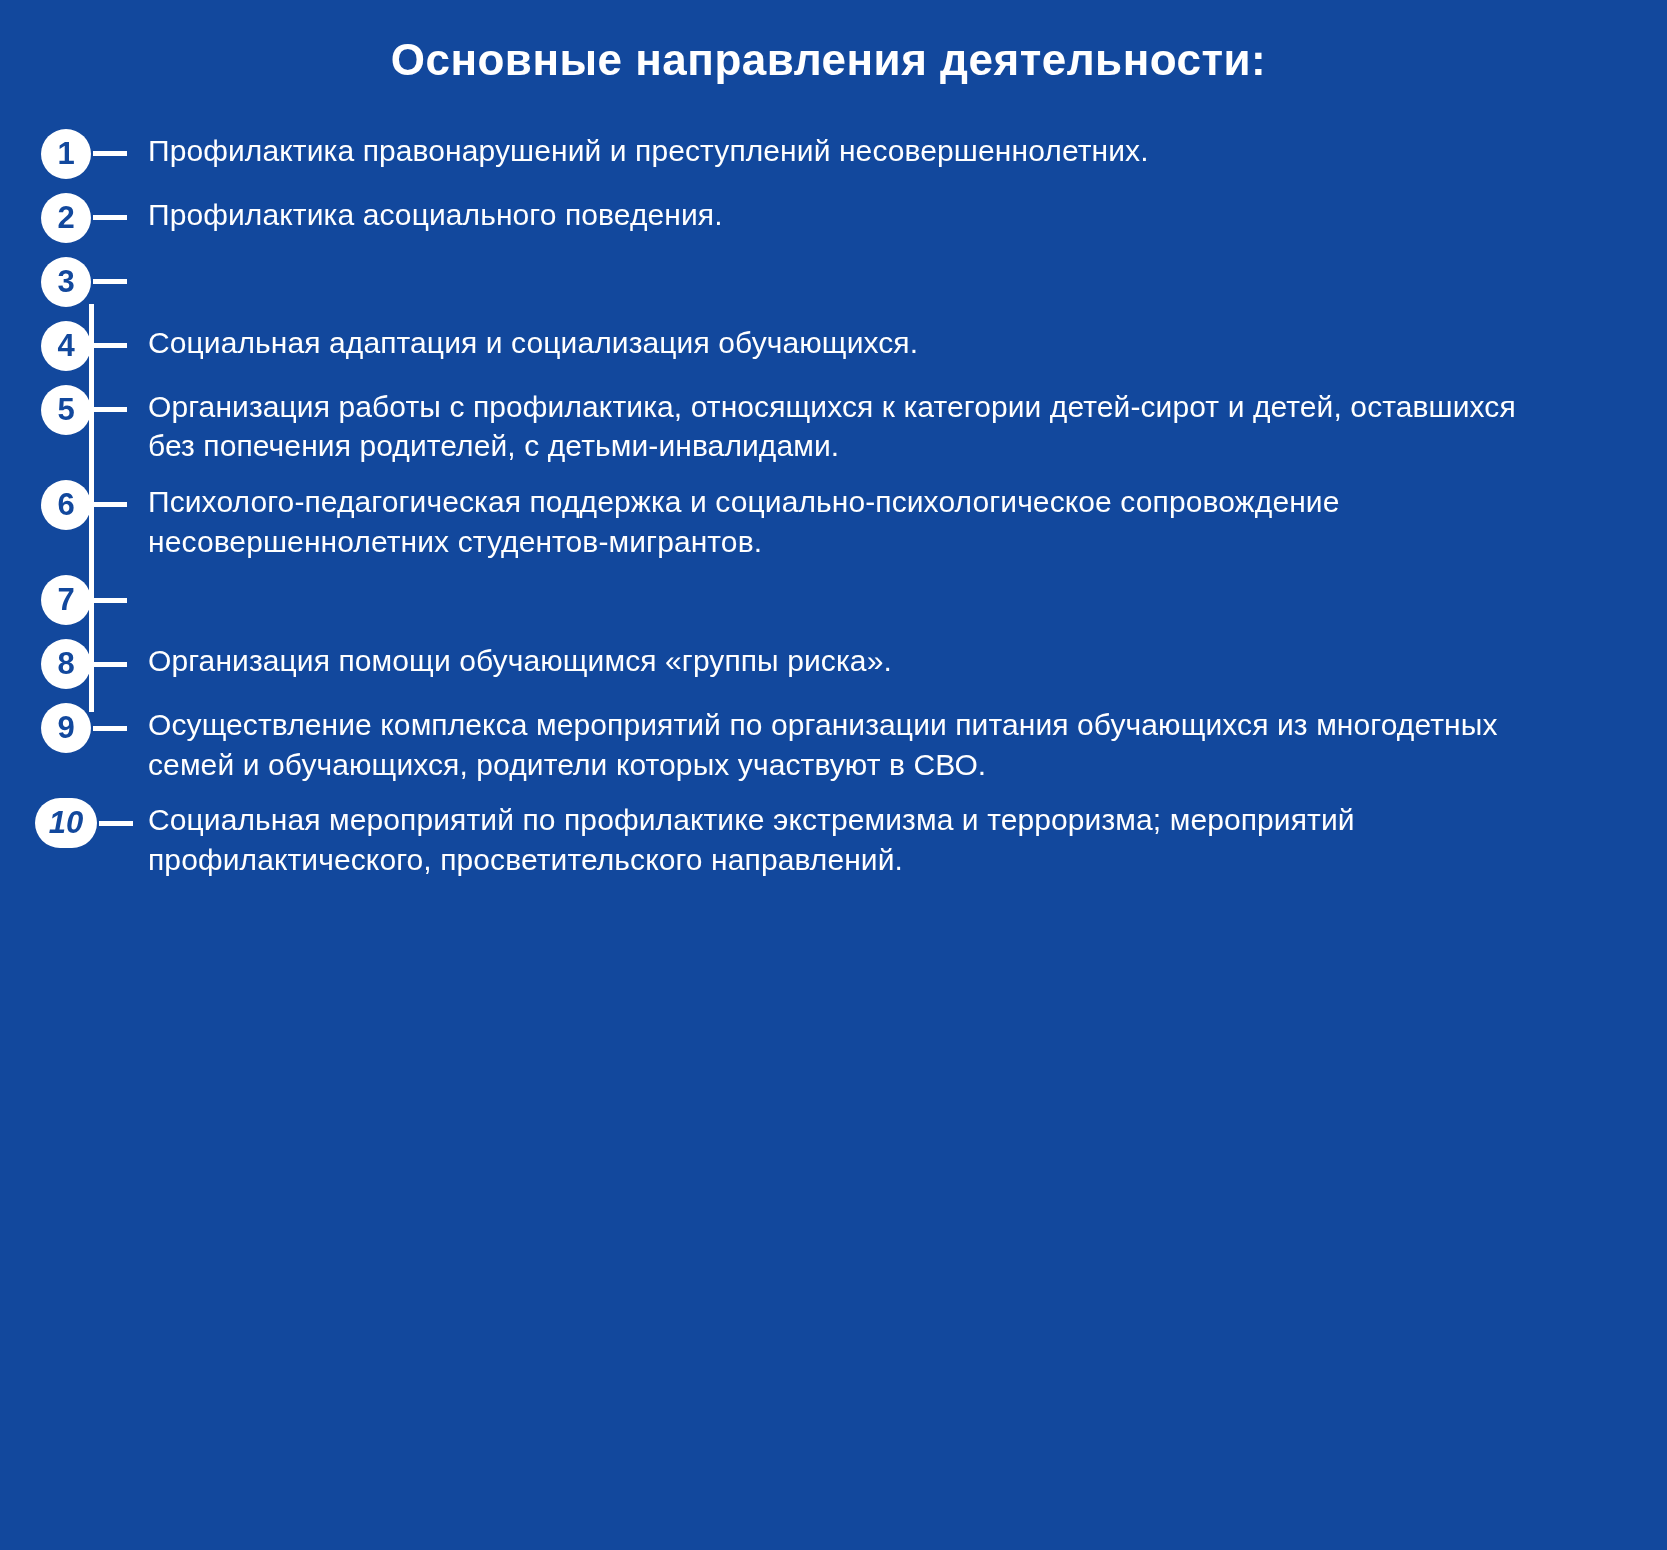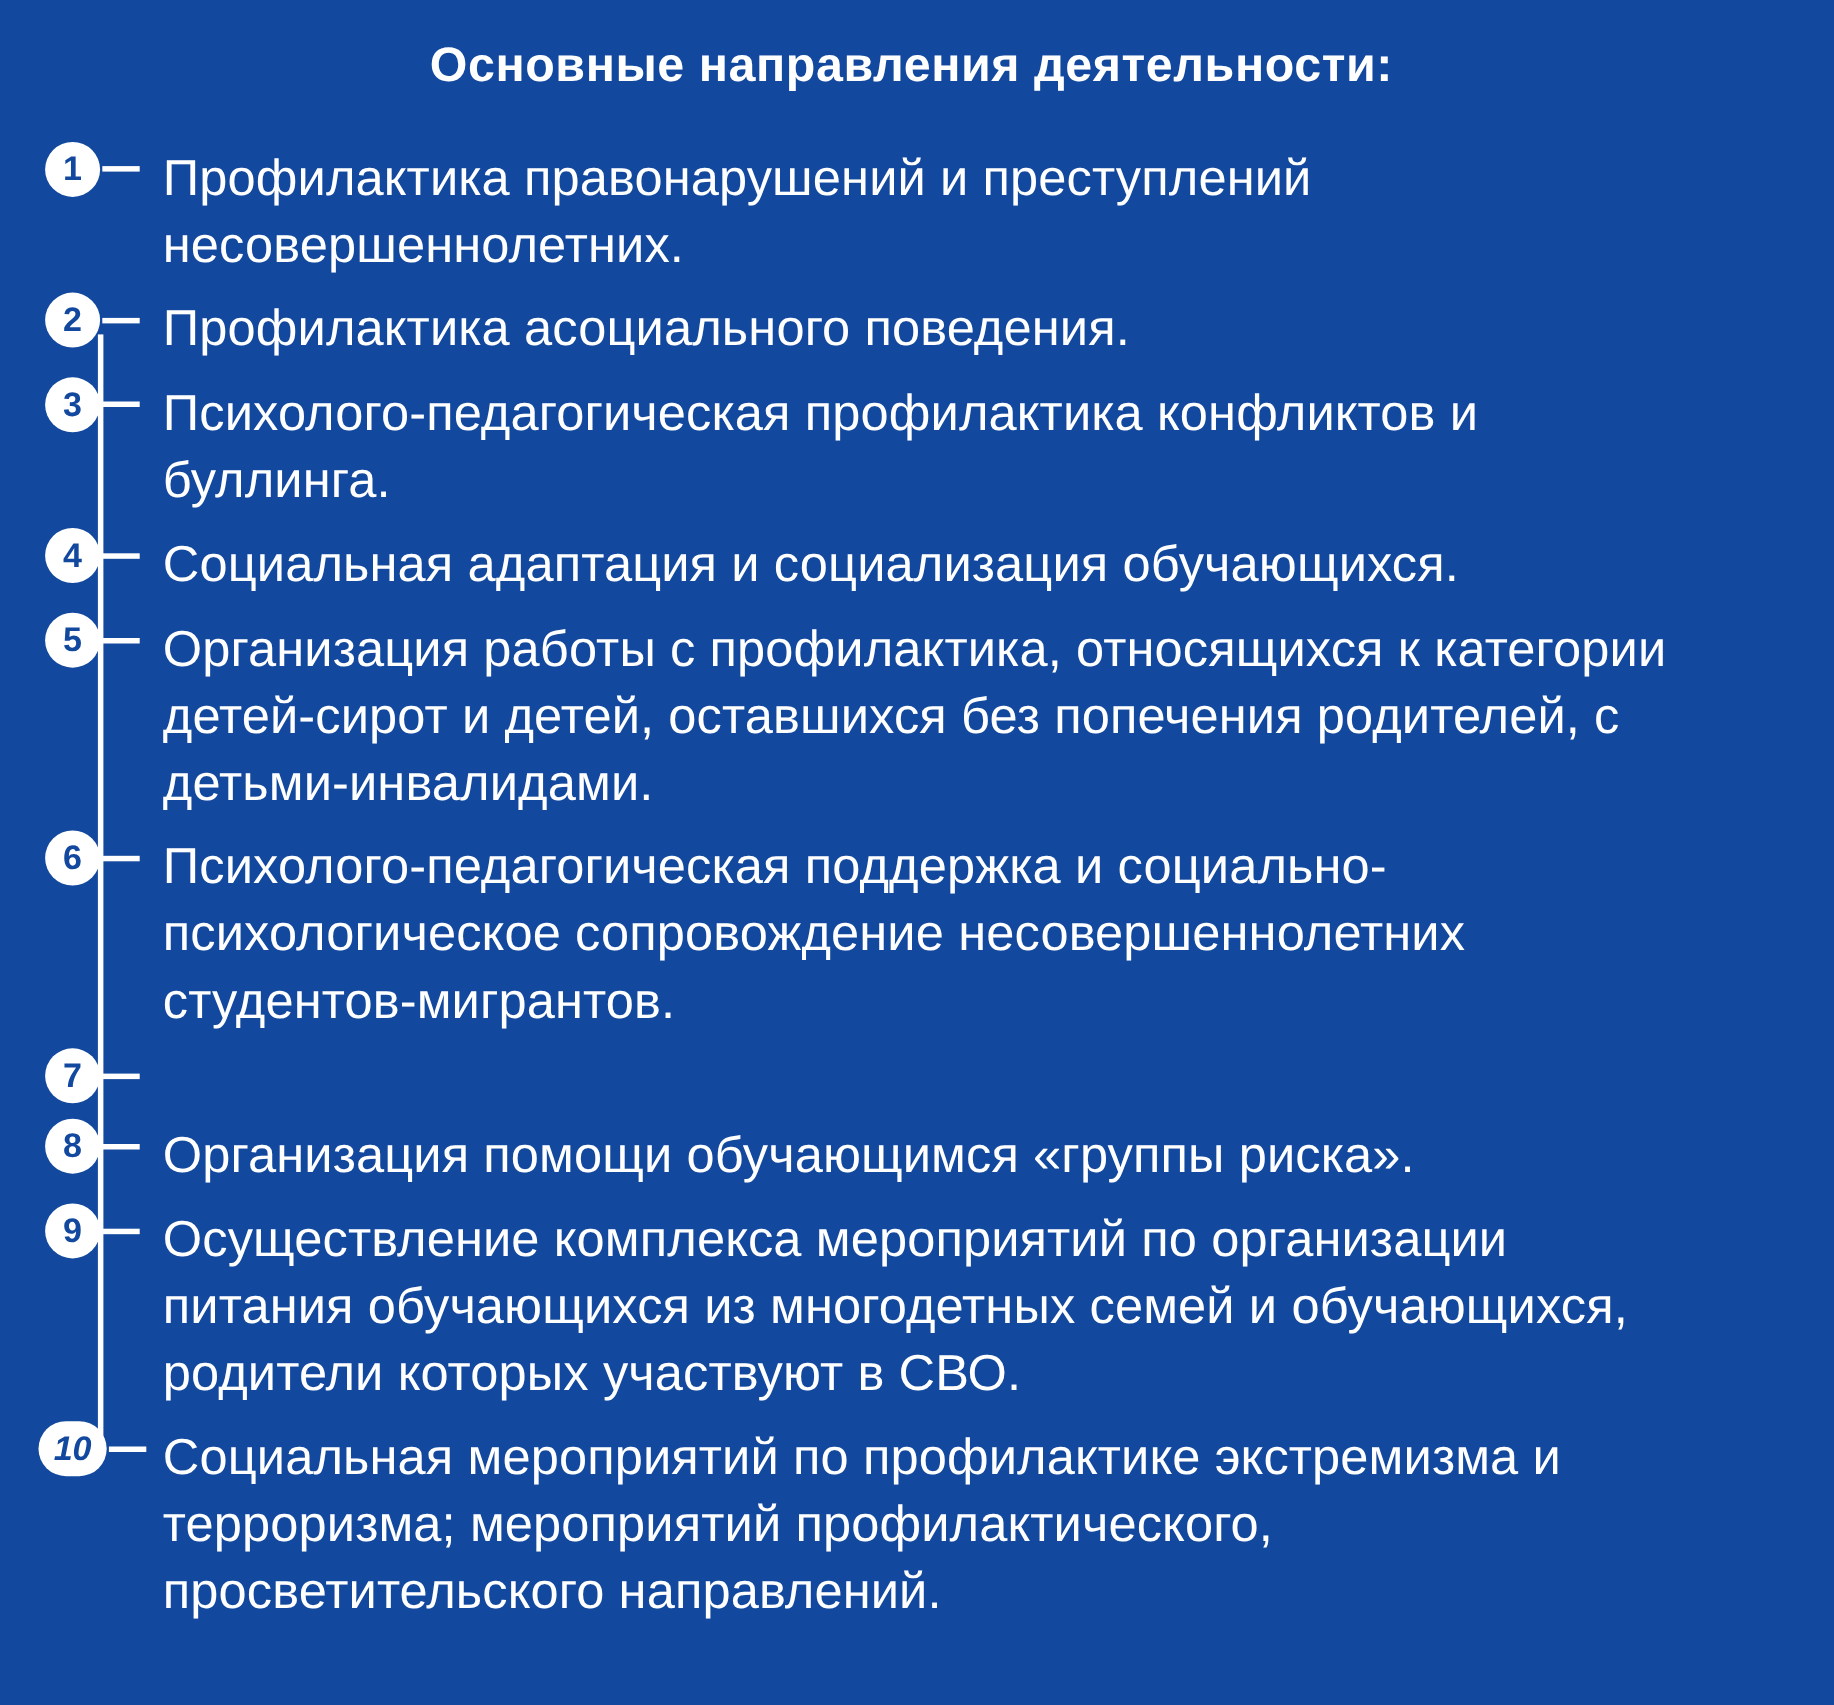--- a/index.html
+++ b/index.html
@@ -86,21 +86,21 @@
     font-style: italic;
   }
   .dash {
     width: 34px;
     height: 5px;
     background: #ffffff;
     margin-left: 2px;
     z-index: 3;
   }
   .text {
-    font-size: 46px;
+    font-size: 30px;
     line-height: 1.32;
     letter-spacing: 0.1px;
     padding-top: 2px;
     max-width: 1400px;
   }
 </style>
 </head>
 <body>
 
 <div class="slide">
@@ -124,21 +124,20 @@
         <div class="dash"></div>
       </div>
       <div class="text">Профилактика асоциального поведения.</div>
     </div>
 
     <div class="item">
       <div class="badge-wrap">
         <div class="badge">3</div>
         <div class="dash"></div>
       </div>
-      <div class="text">Психолого-педагогическая профилактика конфликтов и буллинга.</div>
     </div>
 
     <div class="item">
       <div class="badge-wrap">
         <div class="badge">4</div>
         <div class="dash"></div>
       </div>
       <div class="text">Социальная адаптация и социализация обучающихся.</div>
     </div>
 

